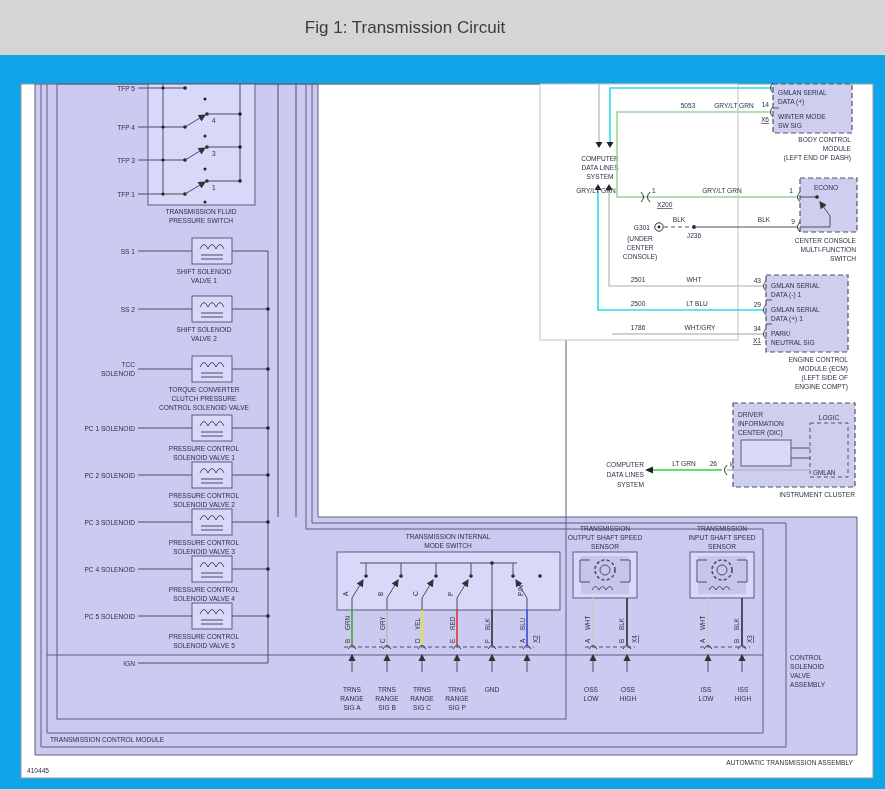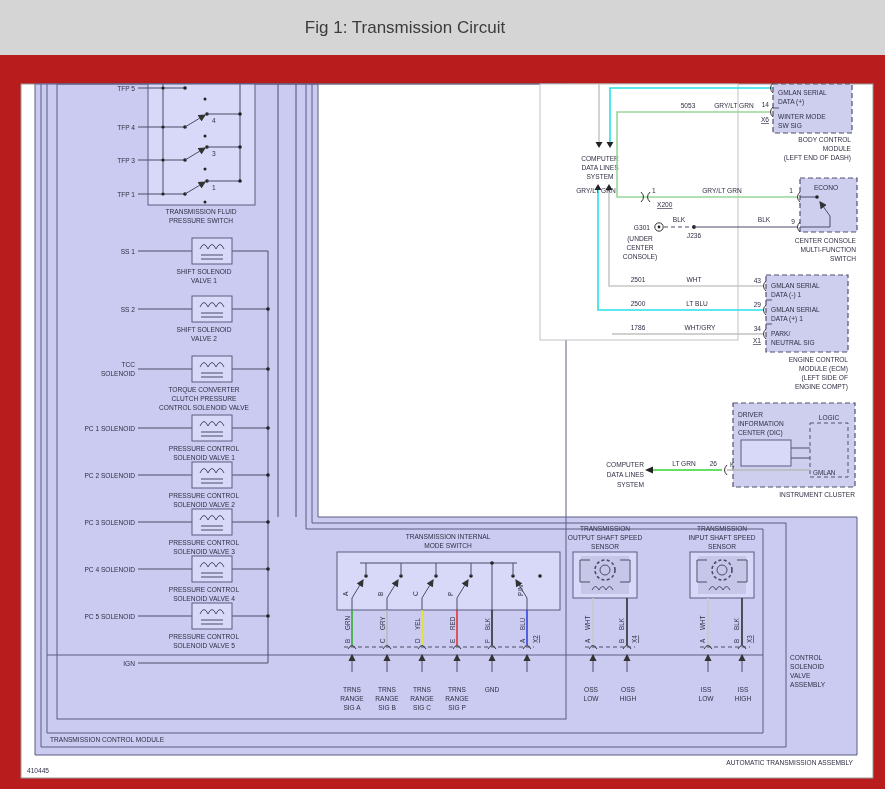--- a/index.html
+++ b/index.html
@@ -1,16 +1,16 @@
 <!DOCTYPE html>
 <html><head>
 <meta charset="utf-8">
 <style>
   html,body{margin:0;padding:0;background:#ffffff;}
-  .page{position:relative;width:885px;height:789px;background:#b91c1c;font-family:"Liberation Sans",sans-serif;overflow:hidden;}
+  .page{position:relative;width:885px;height:789px;background:#0ea5e9;font-family:"Liberation Sans",sans-serif;overflow:hidden;}
   svg text{font-family:"Liberation Sans",sans-serif;fill:#2e2e44;font-size:6.6px;}
   svg text.title{font-size:17px;fill:#3c3c3c;}
   svg text.tiny{font-size:6.3px;}
   .wire{stroke:#4c4c68;stroke-width:1;fill:none;}
   .boxline{stroke:#5c5c82;stroke-width:1;fill:none;}
   .fillbox{stroke:#5c5c82;stroke-width:1;fill:#d8d8f8;}
   .modbox{stroke:#50506e;stroke-width:1.2;fill:#ceceef;stroke-dasharray:5 3;}
   .dot{fill:#222;stroke:none;}
   .cwire{stroke-width:1.6;fill:none;}
   .dashwire{stroke:#4c4c68;stroke-width:1;stroke-dasharray:4 3;fill:none;}

